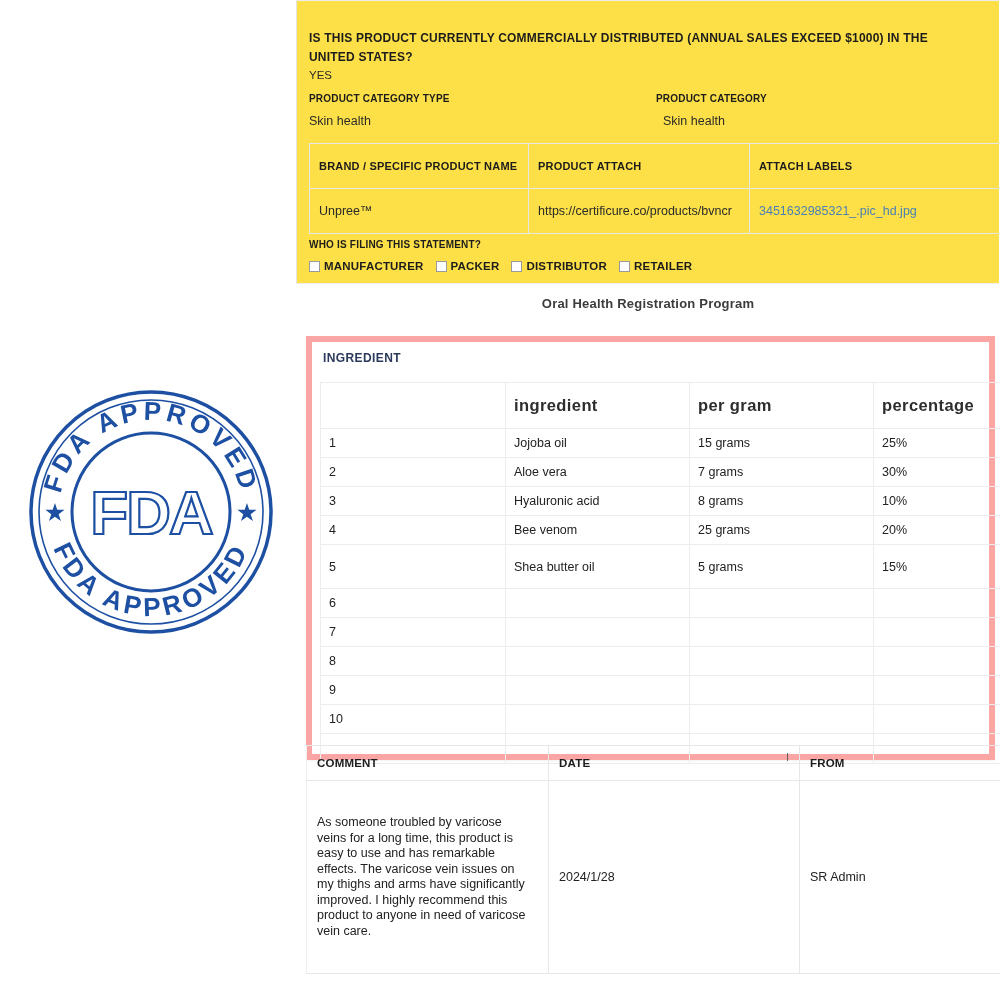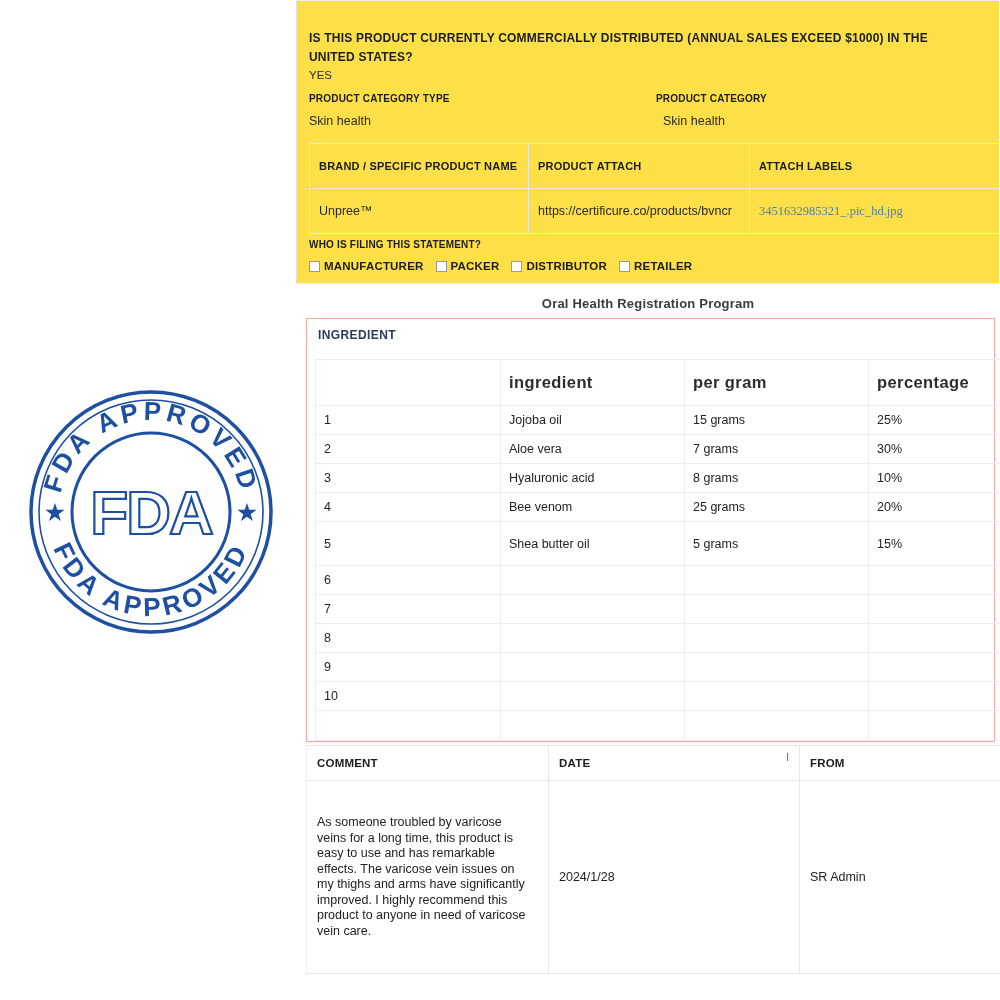--- a/index.html
+++ b/index.html
@@ -20,35 +20,35 @@
   .cat-type-val{position:absolute;left:12px;top:113px;}
   .cat-val{position:absolute;left:366px;top:113px;}
 
   table{border-collapse:collapse;}
   .brand-table{position:absolute;left:12px;top:142px;width:670px;table-layout:fixed;}
   .brand-table th,.brand-table td{border:1px solid #e7e7e7;padding:6px 9px;text-align:left;vertical-align:middle;}
   .brand-table th{font-size:11px;font-weight:bold;color:#1c1c1c;height:32px;letter-spacing:.2px;}
   .brand-table td{font-size:12.5px;color:#2a2a2a;height:32px;}
   .col-b1{width:200px}.col-b2{width:202px}.col-b3{width:268px}
   .website-cell{word-break:break-all;line-height:15px;}
-  .file-link{color:#4a7fb5;text-decoration:none;cursor:pointer;font-family:Liberation Serif, serif;}
+  .file-link{color:#4a7fb5;text-decoration:none;cursor:pointer;}
 
   .filing-q{position:absolute;left:12px;top:238px;}
   .filing-row{position:absolute;left:12px;top:259px;display:flex;align-items:center;gap:12px;}
   .chk-item{display:flex;align-items:center;gap:4px;}
   .chk-box{width:9px;height:9px;border:1px solid #9a9a9a;background:#fdfdfd;display:inline-block;}
   .chk-lbl{font-size:11.5px;font-weight:bold;color:#1c1c1c;letter-spacing:.2px;text-align:center;}
 
   
   .program-title{position:absolute;left:296px;top:296px;width:704px;text-align:center;
                  font-size:13px;font-weight:bold;color:#3c3c3c;letter-spacing:.2px;}
 
   
-  .ingredient-box{position:absolute;left:306px;top:318px;width:689px;height:424px;
-                  border:1px solid #fca5a5;box-sizing:border-box;background:#fff;
+  .ingredient-box{position:absolute;left:306px;top:336px;width:689px;height:424px;
+                  border:6px solid #fca5a5;box-sizing:border-box;background:#fff;
                   box-shadow:0 1px 2px rgba(0,0,0,.06);}
   .ingredient-label{position:absolute;left:11px;top:9px;font-size:12px;font-weight:bold;
                     color:#2b3a5c;letter-spacing:.4px;}
   .ing-table{position:absolute;left:8px;top:40px;width:669px;table-layout:fixed;}
   .ing-table th,.ing-table td{border:1px solid #ececec;padding:0 8px;text-align:left;vertical-align:middle;}
   .ing-table th{font-size:16.5px;font-weight:bold;color:#2d2d2d;height:45px;letter-spacing:.4px;}
   .ing-table td{font-size:12.5px;color:#222;}
   .col-i1{width:168px}.col-i2{width:167px}.col-i3{width:167px}.col-i4{width:167px}
   .r-sm{height:29px}.r-lg{height:44px}.r-fill{height:30px}
 

